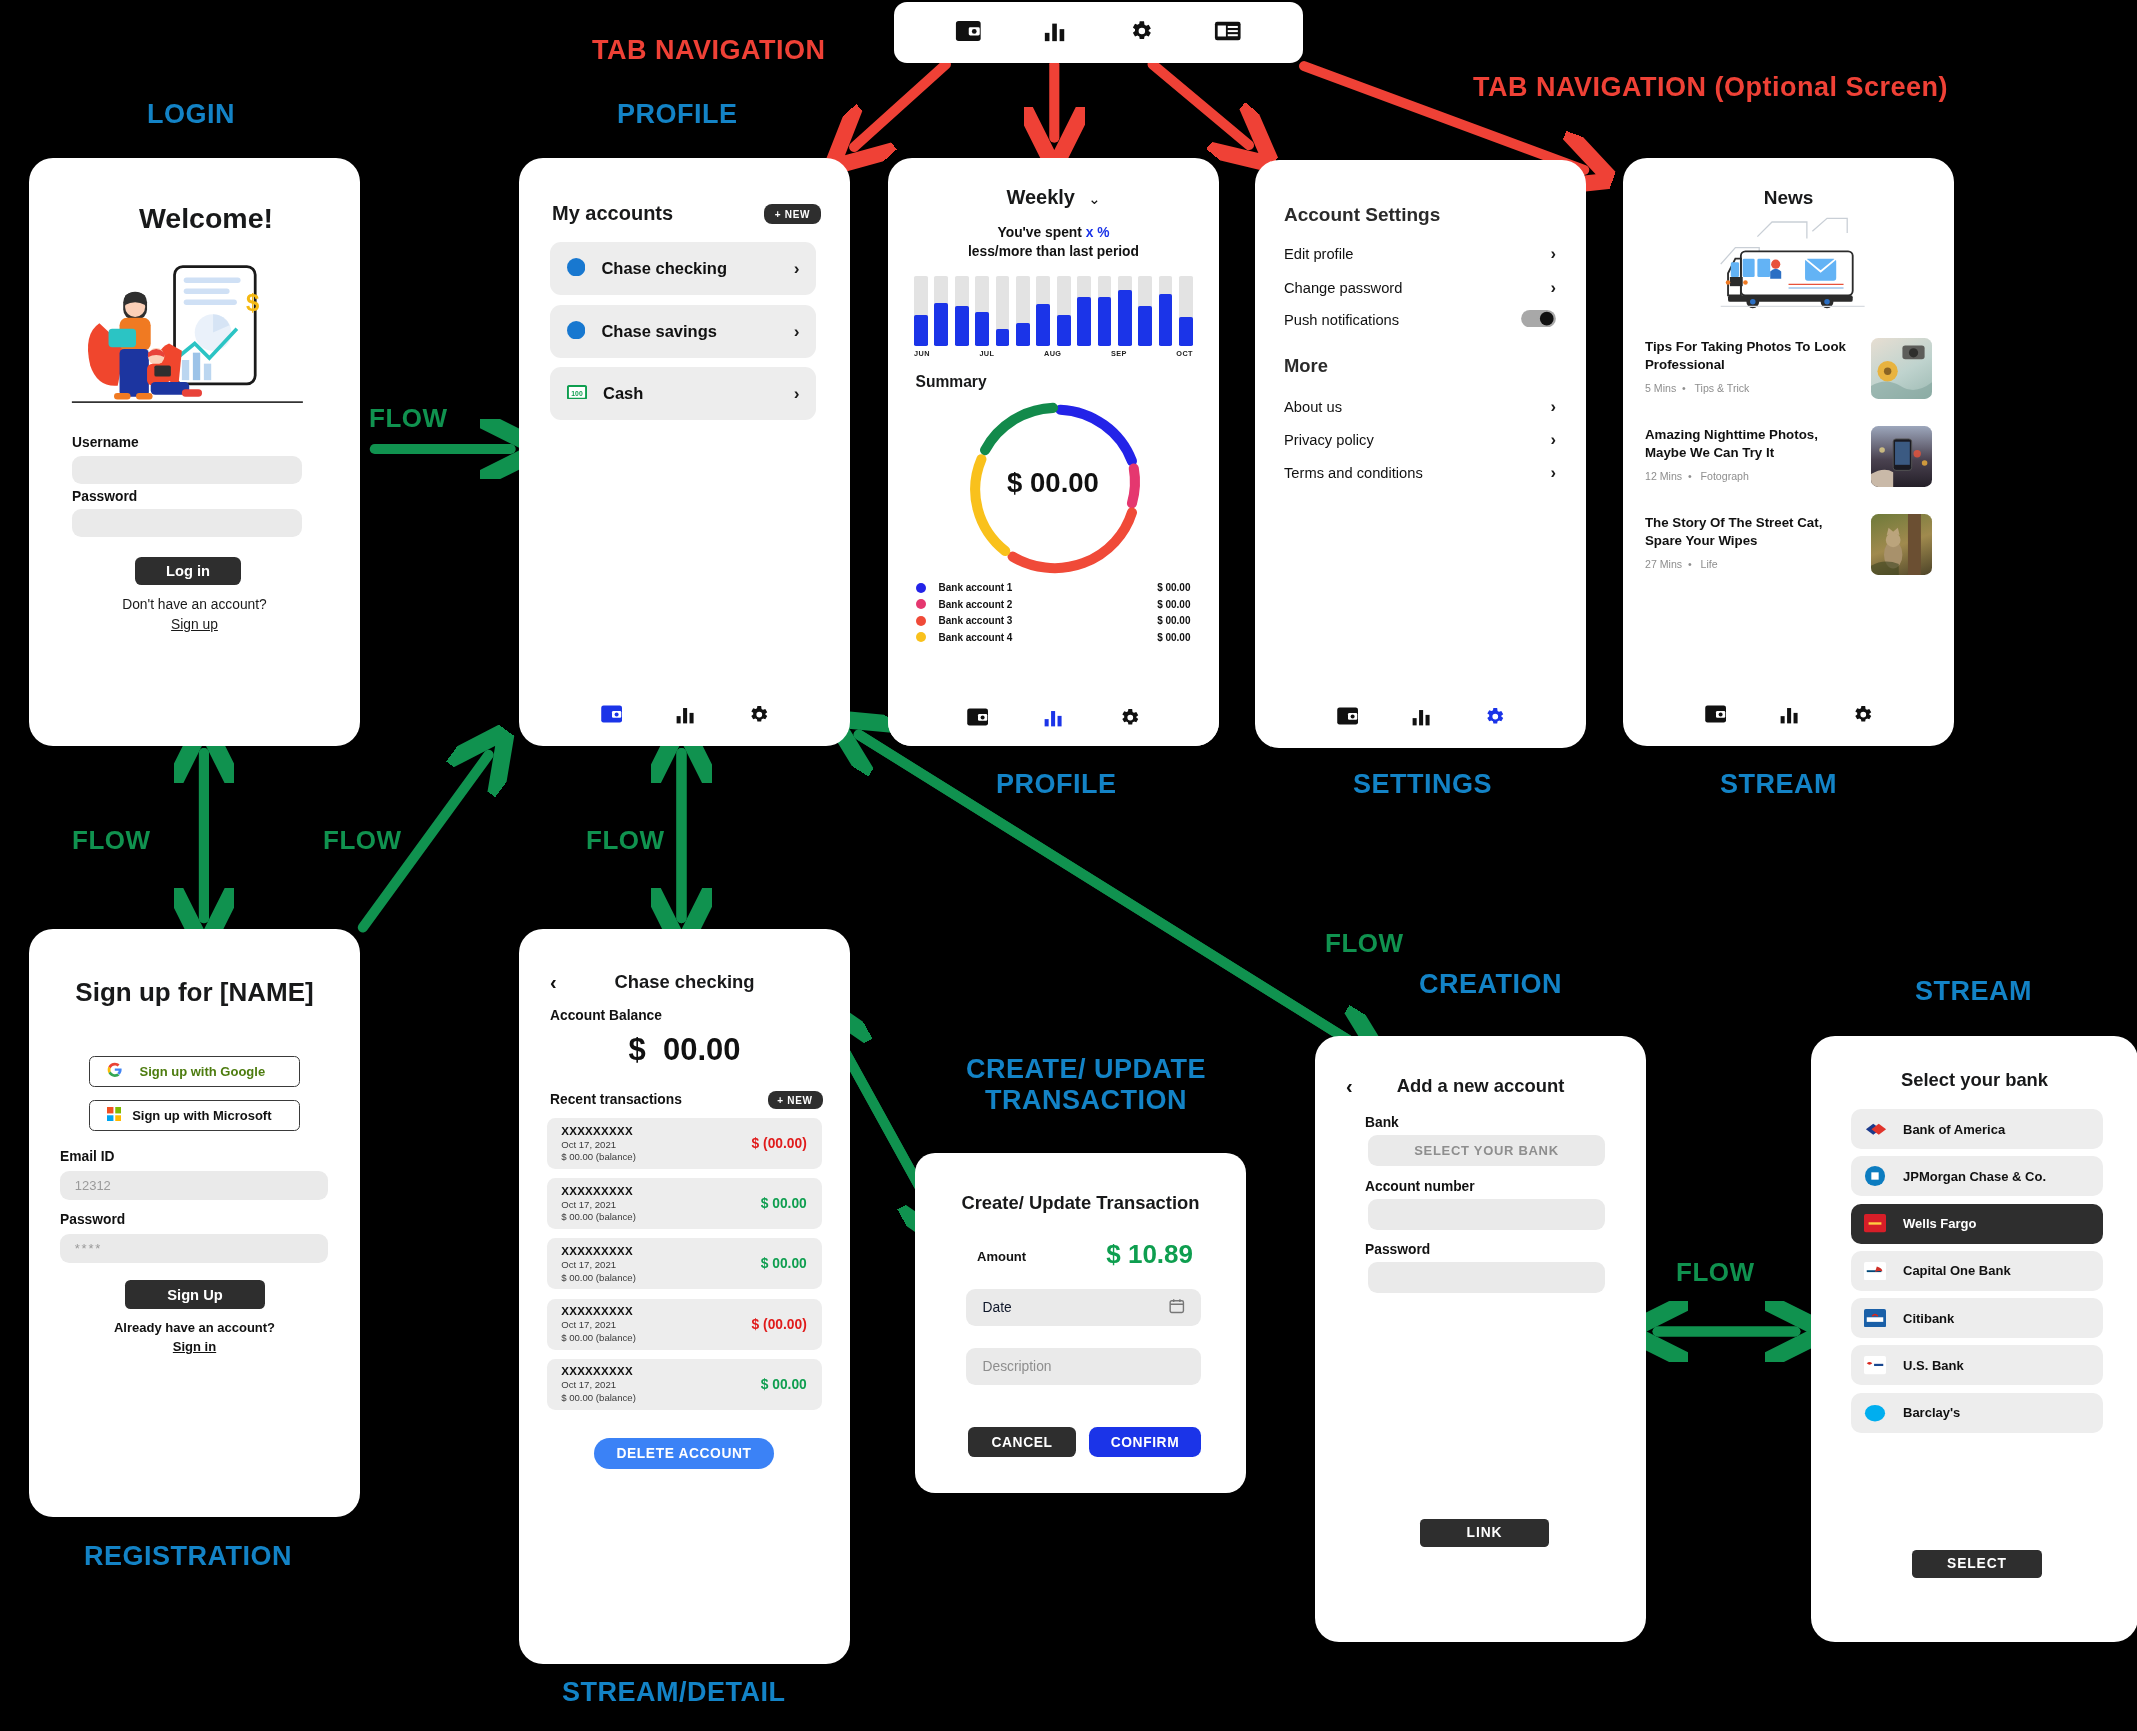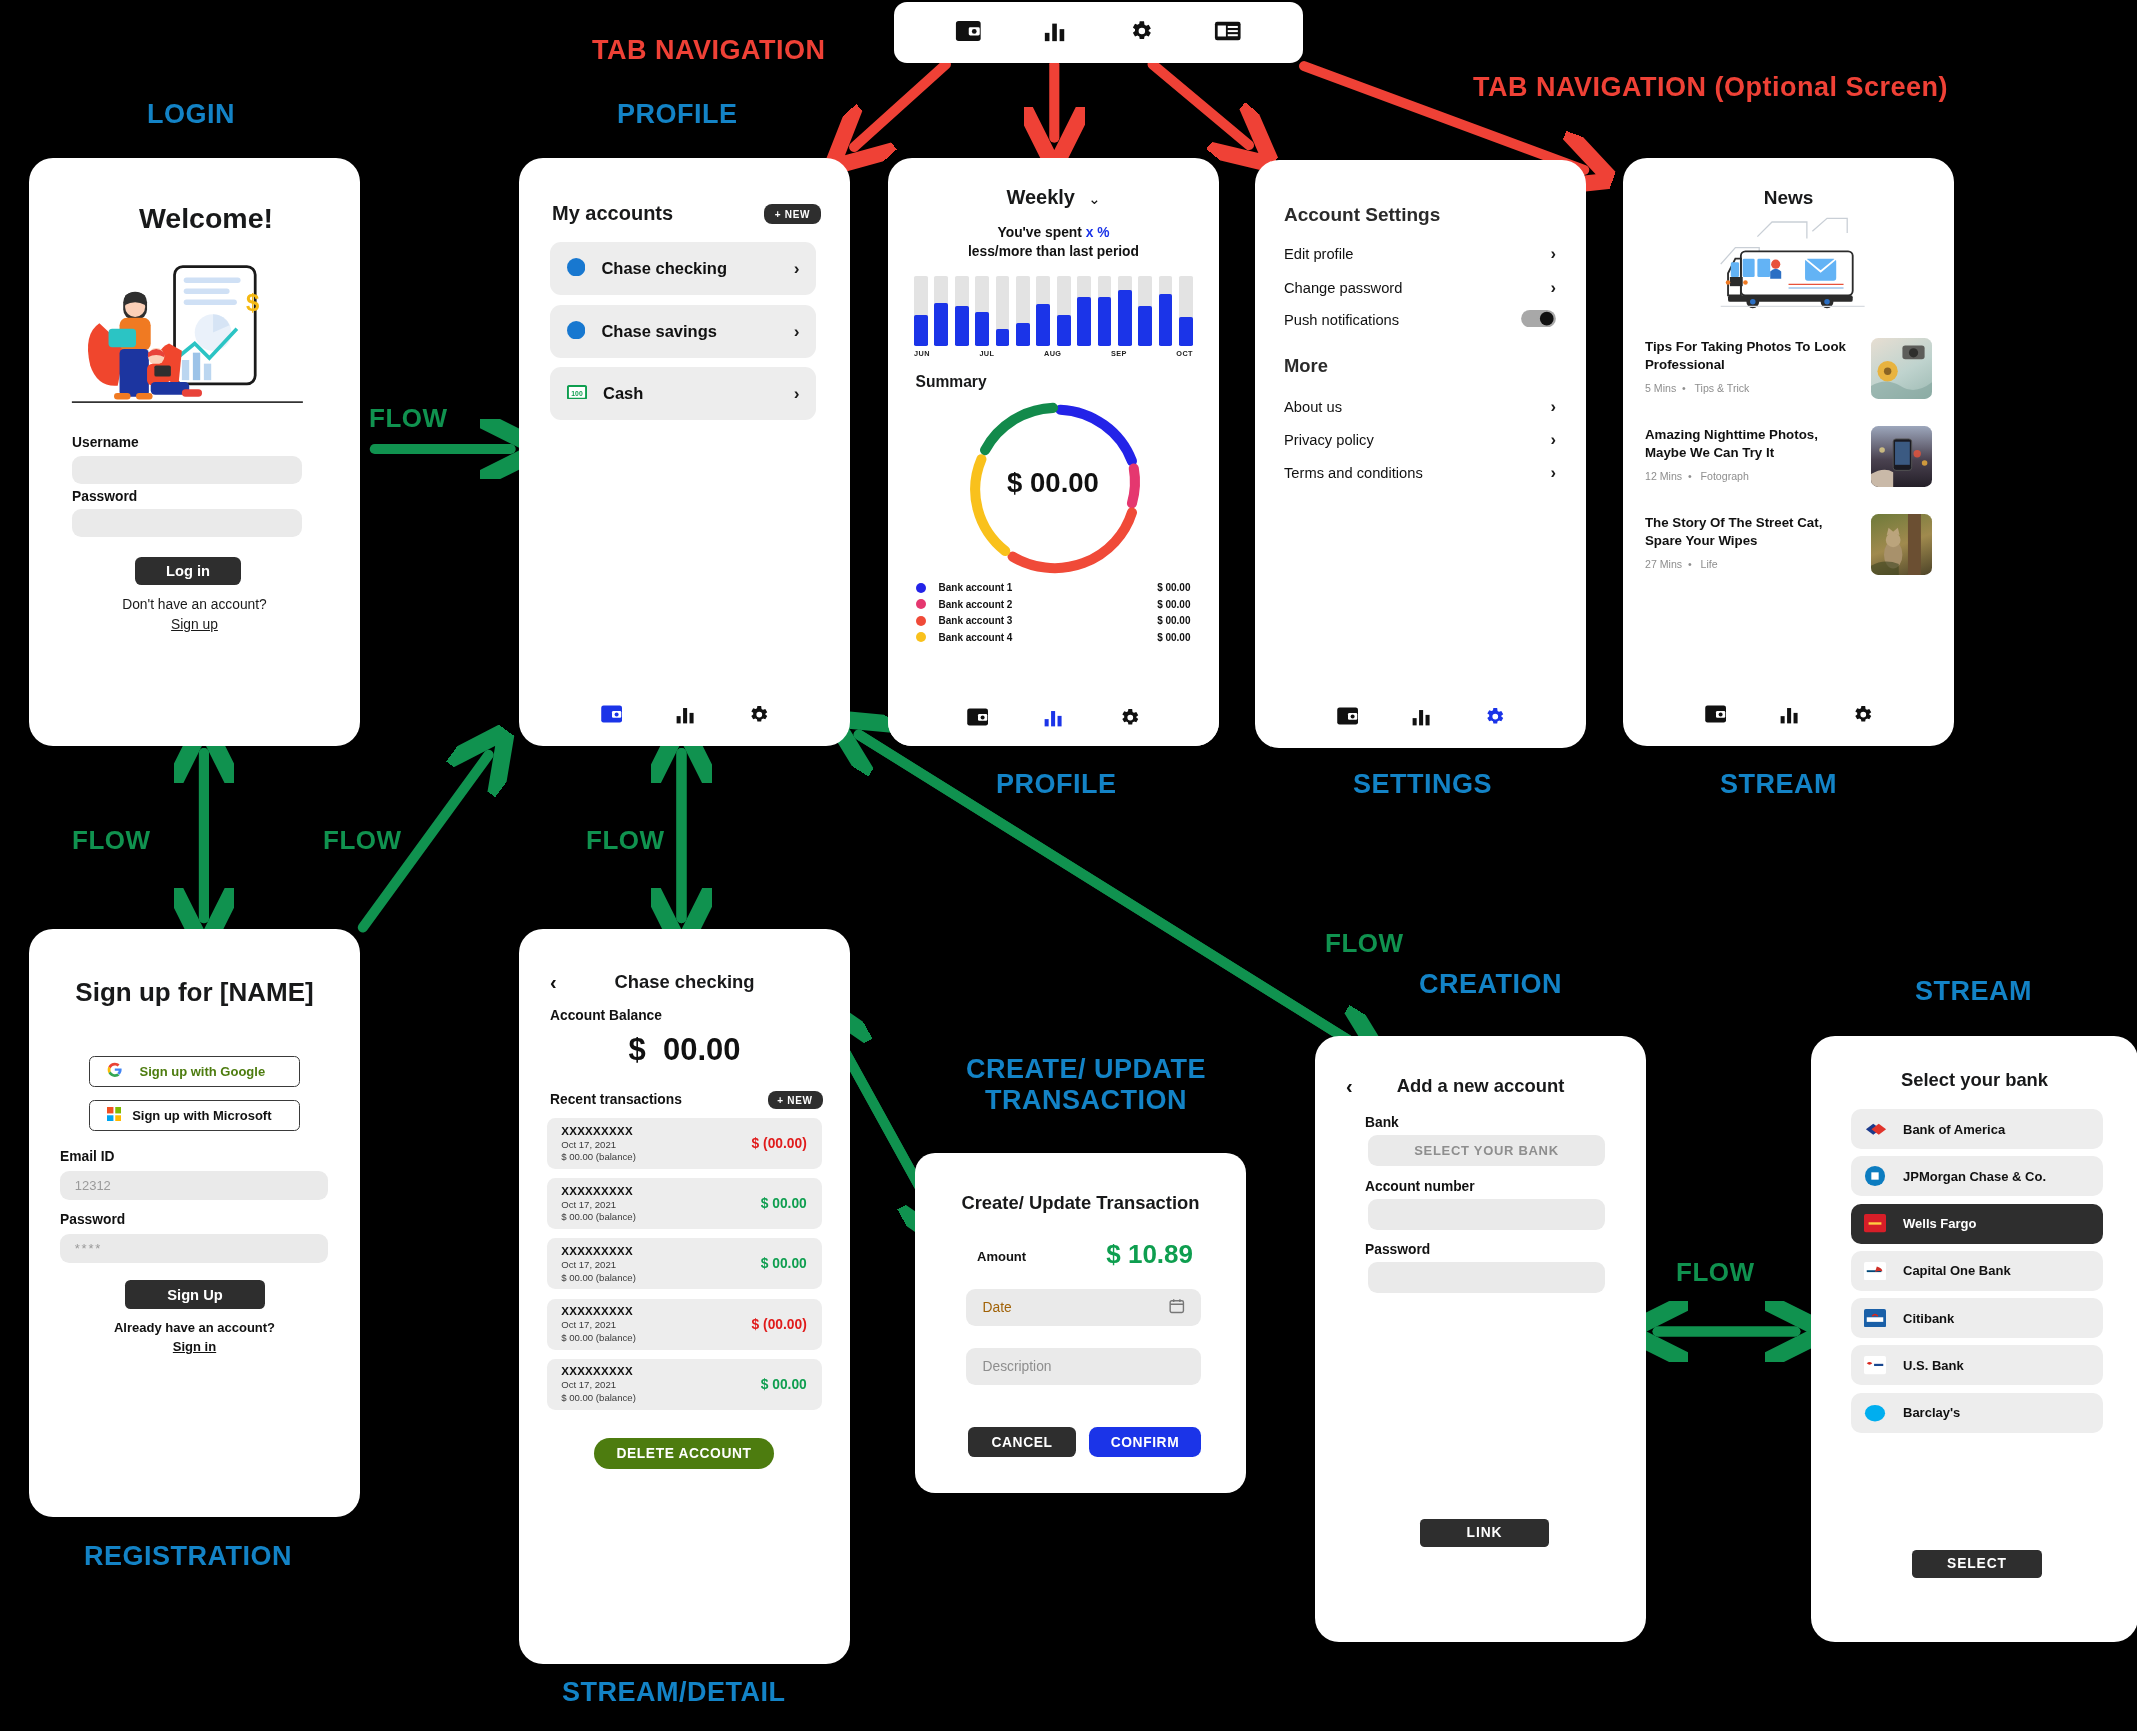--- a/index.html
+++ b/index.html
@@ -55,21 +55,21 @@
     background: #2E2E2E; color: #fff; border-radius: 6.4px;
     display: flex; align-items: center; justify-content: center;
     font-weight: bold;
   }
   .btn-blue {
     background: #1B34E8; color: #fff; border-radius: 8.3px;
     display: flex; align-items: center; justify-content: center;
     font-weight: bold; letter-spacing: 0.6px;
   }
   .btn-red {
-    background: #4d7c0f; color: #fff; border-radius: 20px;
+    background: #3b82f6; color: #fff; border-radius: 20px;
     display: flex; align-items: center; justify-content: center;
     font-weight: bold; letter-spacing: 0.6px;
   }
   .tabbar {
     position: absolute; left: 0; right: 0; bottom: 0;
     display: flex; align-items: center; justify-content: space-around;
   }
   .ico { display: inline-block; }
 
   .legend-dot { width: 10px; height: 10px; border-radius: 50%; display:inline-block; }
@@ -672,21 +672,21 @@
   <div class="phone" style="left:915px;top:1153px;width:331px;height:340px;border-radius:20px;">
     <div class="scr">
       <div class="h1" style="position:absolute;left:0;right:0;top:39px;text-align:center;font-size:18.4px;">Create/ Update Transaction</div>
 
       <div style="position:absolute;left:62px;top:96px;font-size:13px;font-weight:bold;color:#111;">Amount</div>
       <div style="position:absolute;right:53px;top:86px;font-size:26px;font-weight:bold;color:#0E9E4F;">
         <span>$</span>&nbsp;<span>10.89</span>
       </div>
 
       <div class="field" style="position:absolute;left:51px;top:136px;width:235px;height:37px;display:flex;align-items:center;padding:0 16.5px;">
-        <span style="font-size:13.8px;color:#a16207;">Date</span>
+        <span style="font-size:13.8px;color:#0f172a;">Date</span>
         <span style="margin-left:auto;">
           <svg width="15.6" height="15.6" viewBox="0 0 20 20">
               <rect x="1.5" y="3.5" width="17" height="15" rx="2" fill="none" stroke="#777" stroke-width="1.8"></rect>
               <line x1="1.5" y1="8" x2="18.5" y2="8" stroke="#777" stroke-width="1.8"></line>
               <line x1="6" y1="1.5" x2="6" y2="5" stroke="#777" stroke-width="1.8"></line>
               <line x1="14" y1="1.5" x2="14" y2="5" stroke="#777" stroke-width="1.8"></line>
             </svg>
         </span>
       </div>
 

